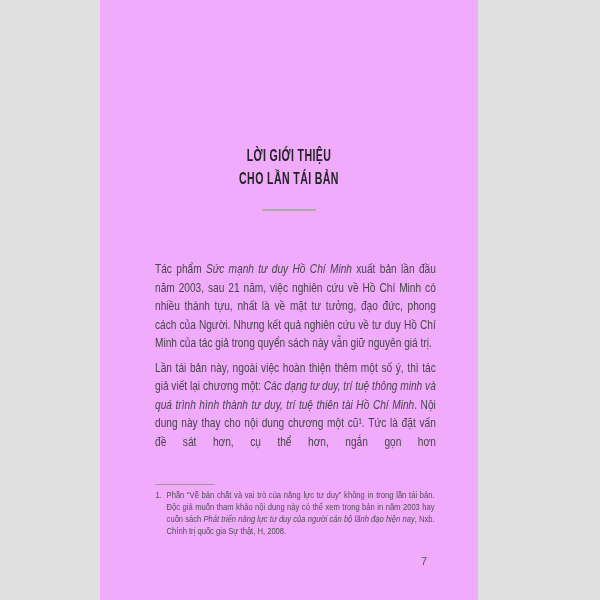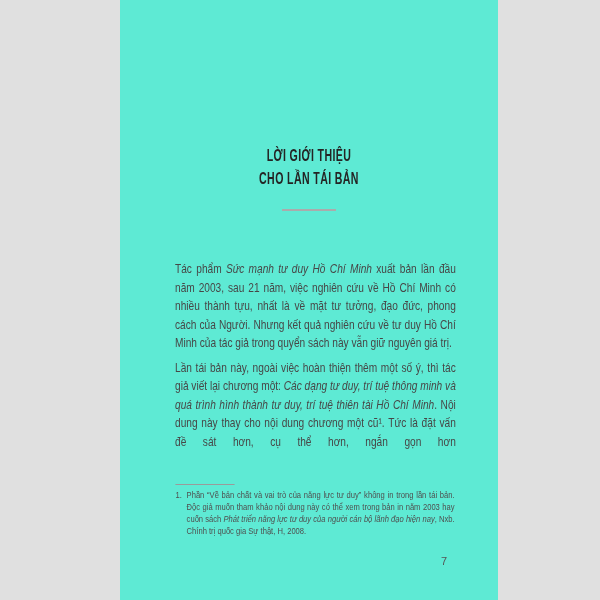--- a/index.html
+++ b/index.html
@@ -10,23 +10,23 @@
     position: relative;
     overflow: hidden;
   }
   .canvas {
     position: absolute; inset: 0;
     width: 600px; height: 600px;
     background: #e0e0e0;
   }
   .page {
     position: absolute;
-    left: 120px; top: 0;
+    left: 100px; top: 0;
     width: 378px; height: 600px;
-    background: #5eead4;
+    background: #f0abfc;
   }
   .title {
     position: absolute;
     top: 144px; left: 0;
     width: 100%;
     text-align: center;
     font-weight: bold;
     font-size: 16px;
     line-height: 23px;
     letter-spacing: 0.6px;

